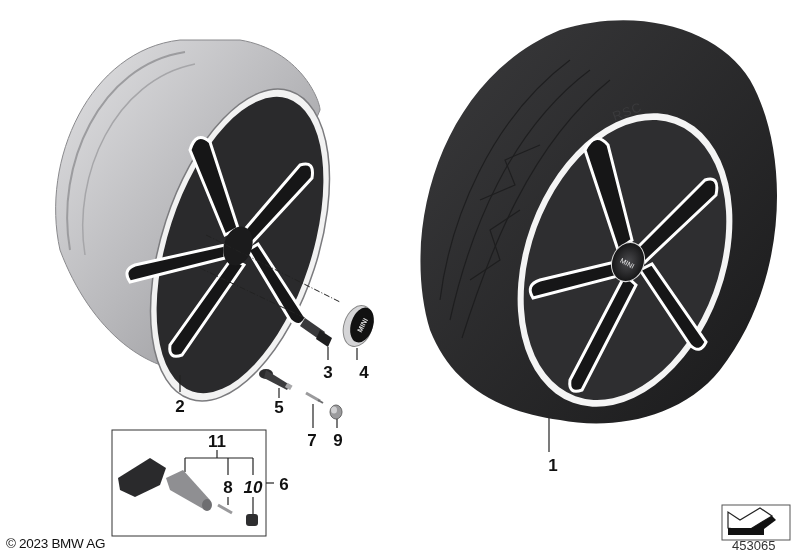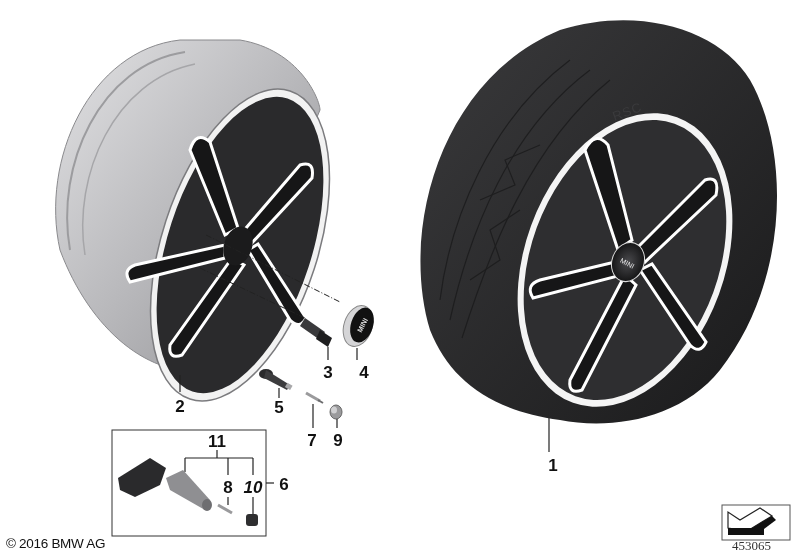--- a/index.html
+++ b/index.html
@@ -1,20 +1,20 @@
 <!DOCTYPE html>
 <html><head>
   <meta charset="utf-8">
   <style>
     html, body { margin: 0; padding: 0; background: #ffffff; }
     body { width: 800px; height: 560px; position: relative; overflow: hidden; font-family: "Liberation Sans", sans-serif; }
     #stage { position: absolute; left: 0; top: 0; width: 800px; height: 560px; }
     .callout { position: absolute; font-family: "Liberation Sans", sans-serif; font-weight: bold; font-size: 17px; color: #111; line-height: 1; transform: translate(-50%, 0); }
     .footer-left { position: absolute; left: 6px; top: 536px; font-size: 13.5px; color: #111; font-family: "Liberation Sans", sans-serif; letter-spacing: -0.3px; }
-    .footer-right { position: absolute; left: 732px; top: 538px; font-size: 13px; color: #333; font-family: Liberation Serif, serif; }
+    .footer-right { position: absolute; left: 732px; top: 538px; font-size: 13px; color: #333; font-family: Liberation Sans, sans-serif; }
     .rsc { position: absolute; left: 612px; top: 104px; font-size: 13px; color: #3a3a3c; transform: rotate(-20deg); font-family: "Liberation Sans", sans-serif; letter-spacing: 1px; }
   </style>
 </head>
 <body>
 
 <svg id="stage" viewBox="0 0 800 560" xmlns="http://www.w3.org/2000/svg">
   <defs>
     <linearGradient id="rimBarrel" x1="0" y1="0" x2="1" y2="1">
       <stop offset="0" stop-color="#e2e2e4"></stop>
       <stop offset="0.5" stop-color="#b9b9bc"></stop>
@@ -153,14 +153,14 @@
 <div class="callout" style="left:312px; top:432px;">7</div>
 <div class="callout" style="left:338px; top:432px;">9</div>
 <div class="callout" style="left:553px; top:457px;">1</div>
 <div class="callout" style="left:217px; top:433px;">11</div>
 <div class="callout" style="left:228px; top:479px;">8</div>
 <div class="callout" style="left:253px; top:479px;font-style:italic;">10</div>
 <div class="callout" style="left:284px; top:476px;">6</div>
 
 <div class="rsc">RSC</div>
 
-<div class="footer-left">© 2016 BMW AG</div>
+<div class="footer-left">© 2023 BMW AG</div>
 <div class="footer-right">453065</div>
 
 </body></html>

